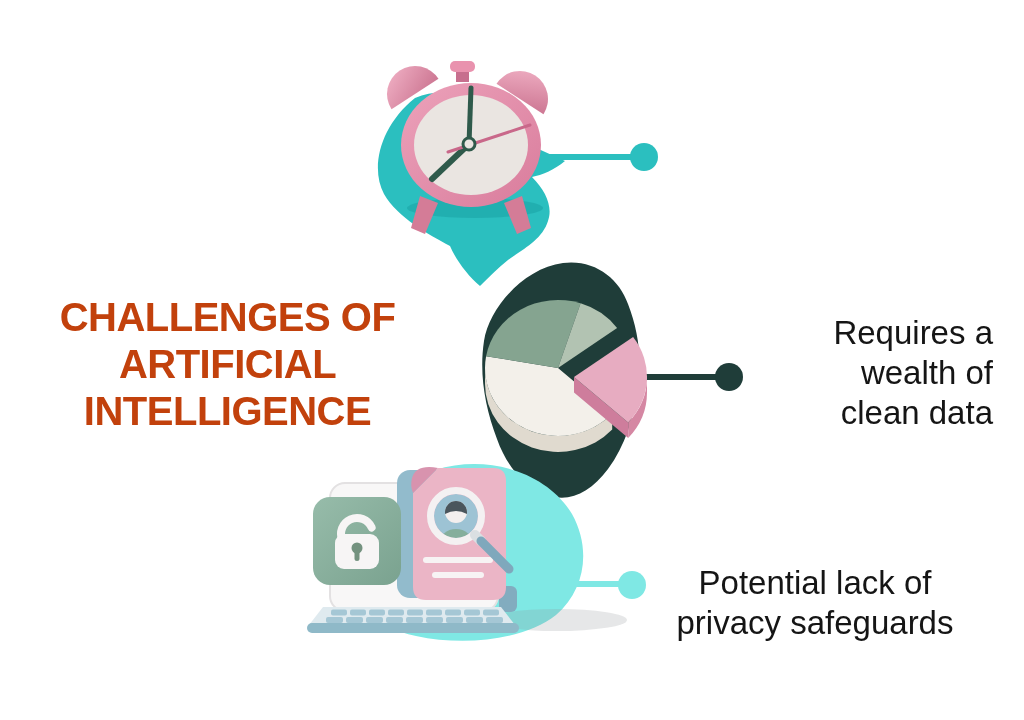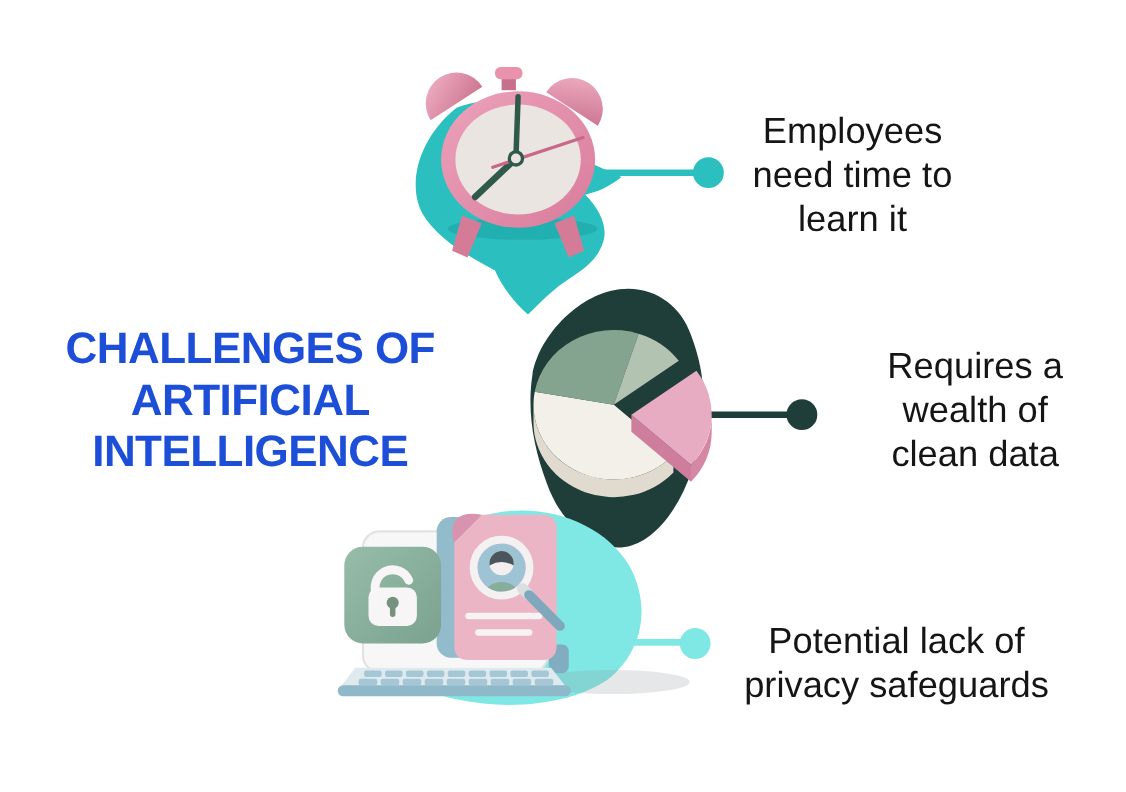--- a/index.html
+++ b/index.html
@@ -4,28 +4,28 @@
 <style>
   html,body{margin:0;padding:0;background:#e8e8e8;}
   .canvas{
     position:relative;width:1024px;height:720px;margin:0 auto;
     background:#ffffff;overflow:hidden;
     font-family:"Liberation Sans",sans-serif;
   }
   .title{
     position:absolute;left:25px;top:294px;width:405px;margin:0;
     font-size:40px;line-height:47px;font-weight:700;letter-spacing:-0.5px;
-    color:#1d4ed8;text-align:center;white-space:pre-line;
+    color:#c2410c;text-align:center;white-space:pre-line;
   }
   .item-label{
     position:absolute;color:#151515;font-size:33px;line-height:40px;
     text-align:center;white-space:pre-line;
   }
   .label-1{left:640px;top:99px;width:270px;}
-  .label-2{left:764px;top:313px;width:245px;}
+  .label-2{left:748px;top:313px;width:245px;text-align:right;}
   .label-3{left:635px;top:552px;width:360px;margin-top:11px;}
   .connector{position:absolute;border-radius:3px;}
   .line-1{left:515px;top:154px;width:121px;height:6px;background:#2bbfbf;}
   .line-2{left:615px;top:374px;width:106px;height:6px;background:#1f3d39;}
   .line-3{left:505px;top:581px;width:121px;height:6px;background:#7fe8e4;}
   .dot{position:absolute;width:28px;height:28px;border-radius:50%;}
   .dot-1{left:630px;top:143px;background:#2bbfbf;}
   .dot-2{left:715px;top:363px;background:#1f3d39;}
   .dot-3{left:618px;top:571px;background:#7fe8e4;}
   .illus{position:absolute;}
@@ -71,23 +71,20 @@
       <rect x="90" y="13" width="25" height="11" rx="5" fill="#E992AE"></rect>
       <ellipse cx="111" cy="97" rx="70" ry="62" fill="url(#ringG)"></ellipse>
       <ellipse cx="111" cy="97" rx="57" ry="50" fill="#EAE5E1"></ellipse>
       <line x1="109" y1="96" x2="111" y2="40" stroke="#2F5A4B" stroke-width="5" stroke-linecap="round"></line>
       <line x1="109" y1="96" x2="72" y2="131" stroke="#2F5A4B" stroke-width="6" stroke-linecap="round"></line>
       <line x1="88" y1="104" x2="170" y2="77" stroke="#C9688A" stroke-width="3" stroke-linecap="round"></line>
       <circle cx="109" cy="96" r="6" fill="#EAE5E1" stroke="#2F5A4B" stroke-width="3"></circle>
     </g>
   </svg>
 
-  <div class="item-label label-1">Employees
-need time to
-learn it</div>
 
   <div class="connector line-2"></div>
   <div class="dot dot-2"></div>
 
   <svg class="illus illus-pie" viewBox="0 0 190 252" aria-hidden="true">
     <path fill="#1F3D39" d="M93,13 C124,9 149,28 158,54 C168,80 172,106 168,136 C164,168 155,196 138,219 C120,243 99,253 77,245 C54,236 37,217 27,189 C15,157 9,124 14,91 C19,58 54,18 93,13 Z"></path>
     <g>
       <path fill="#E0DACF" d="M142.2,163.5 A73,68 0 0 1 15,118 L15,134 A73,68 0 0 0 142.2,179.5 Z"></path>
       <path fill="#F3F0EA" d="M88,118 L142.2,163.5 A73,68 0 0 1 16.1,106.2 Z"></path>
       <path fill="#85A490" d="M88,118 L16.1,106.2 A73,68 0 0 1 110.6,53.3 Z"></path>

